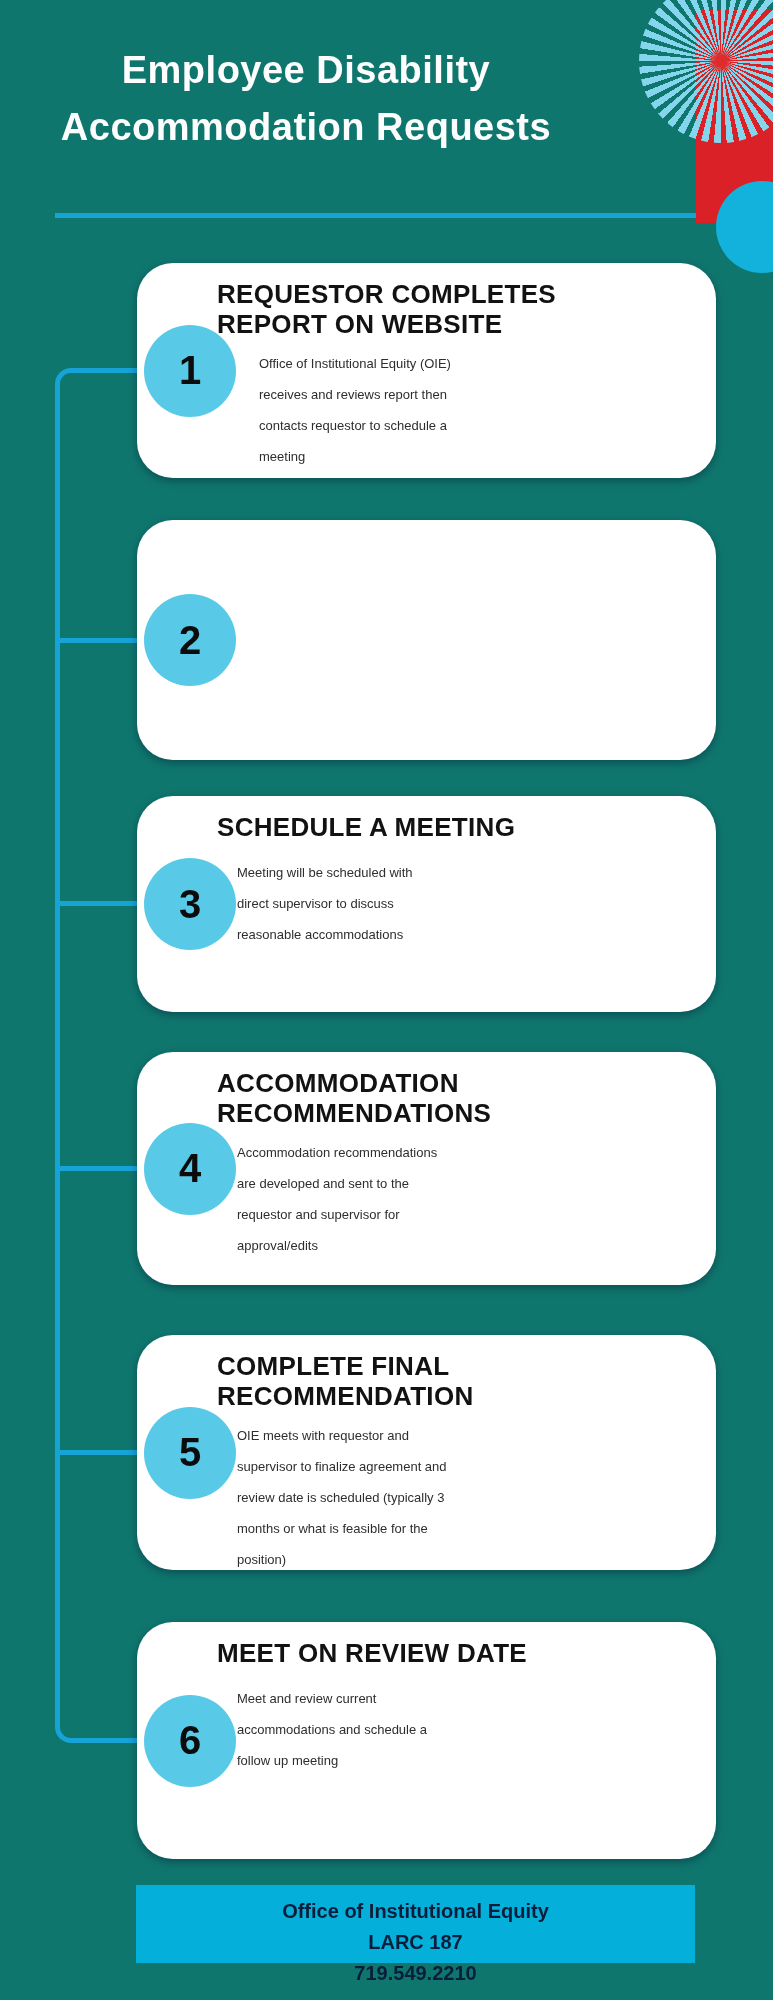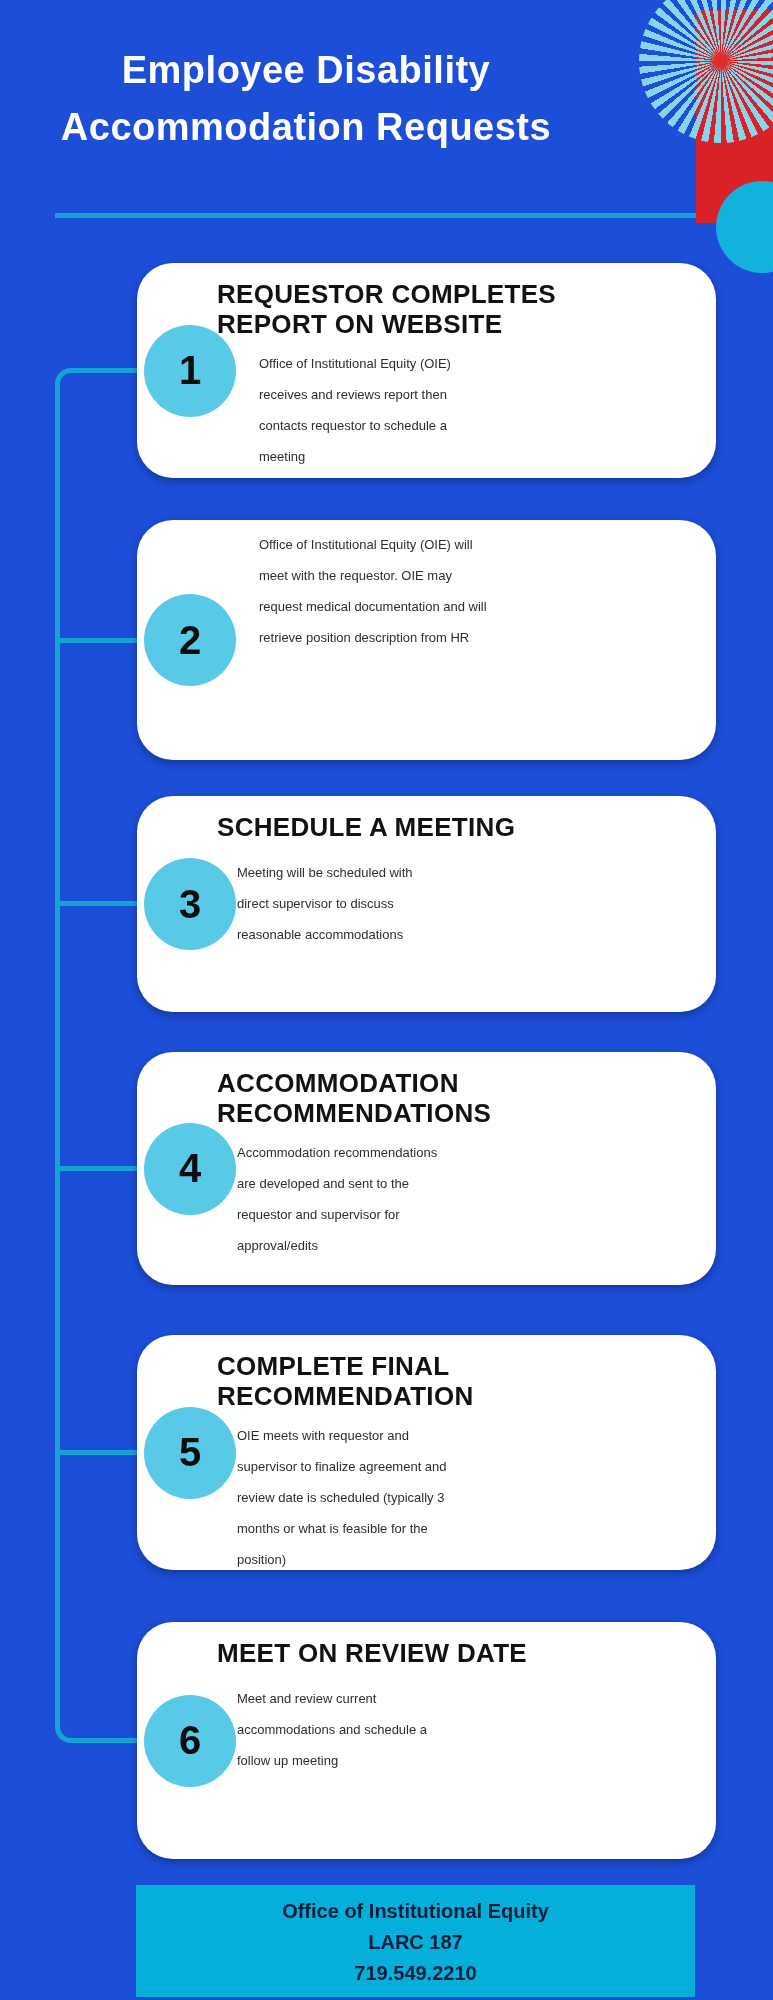--- a/index.html
+++ b/index.html
@@ -1,18 +1,18 @@
 <!DOCTYPE html>
 <html><head>
 <meta charset="utf-8">
 <style>
   html,body{margin:0;padding:0;background:#04235a;}
   .stage{
     position:relative;width:773px;height:2000px;overflow:hidden;
-    background:#1d4ed8;font-family:"Liberation Sans",sans-serif;
+    background:#0f766e;font-family:"Liberation Sans",sans-serif;
   }
   
   .header-title{
     position:absolute;top:42px;left:0;width:612px;text-align:center;
     color:#fdfdfd;font-size:38px;font-weight:bold;line-height:57px;
     white-space:pre-line;letter-spacing:.5px;
   }
   .header-underline{
     position:absolute;left:55px;top:213px;width:641px;height:5px;background:#16a4d7;
   }
@@ -61,21 +61,21 @@
     white-space:pre-line;letter-spacing:.3px;
   }
   .card p{
     margin:9px 0 0;font-size:13px;line-height:31px;color:#2e2e2e;white-space:pre-line;
   }
   .card1 p,.card2 p{padding-left:122px;}
   .card3 p,.card4 p,.card5 p,.card6 p{padding-left:100px;}
   .card3 p,.card6 p{margin-top:15px;}
   
   .footer-box{
-    position:absolute;left:136px;top:1885px;width:559px;height:112px;box-sizing:border-box;
+    position:absolute;left:136px;top:1885px;width:559px;height:78px;box-sizing:border-box;
     background:#04b0da;color:#0a1e3c;text-align:center;font-weight:bold;
     font-size:20px;line-height:31px;padding-top:11px;white-space:pre-line;
   }
 </style>
 </head>
 <body>
 
 <div class="stage">
 
   <div class="red-square"></div>
@@ -101,24 +101,20 @@
     <p>Office of Institutional Equity (OIE)
 receives and reviews report then
 contacts requestor to schedule a
 meeting</p>
   </div>
 
   <div class="card card2">
     <div class="num">
         <span>2</span>
       </div>
-    <p>Office of Institutional Equity (OIE) will
-meet with the requestor. OIE may
-request medical documentation and will
-retrieve position description from HR</p>
   </div>
 
   <div class="card card3">
     <div class="num">
         <span>3</span>
       </div>
     <h2>SCHEDULE A MEETING</h2>
     <p>Meeting will be scheduled with
 direct supervisor to discuss
 reasonable accommodations</p>

